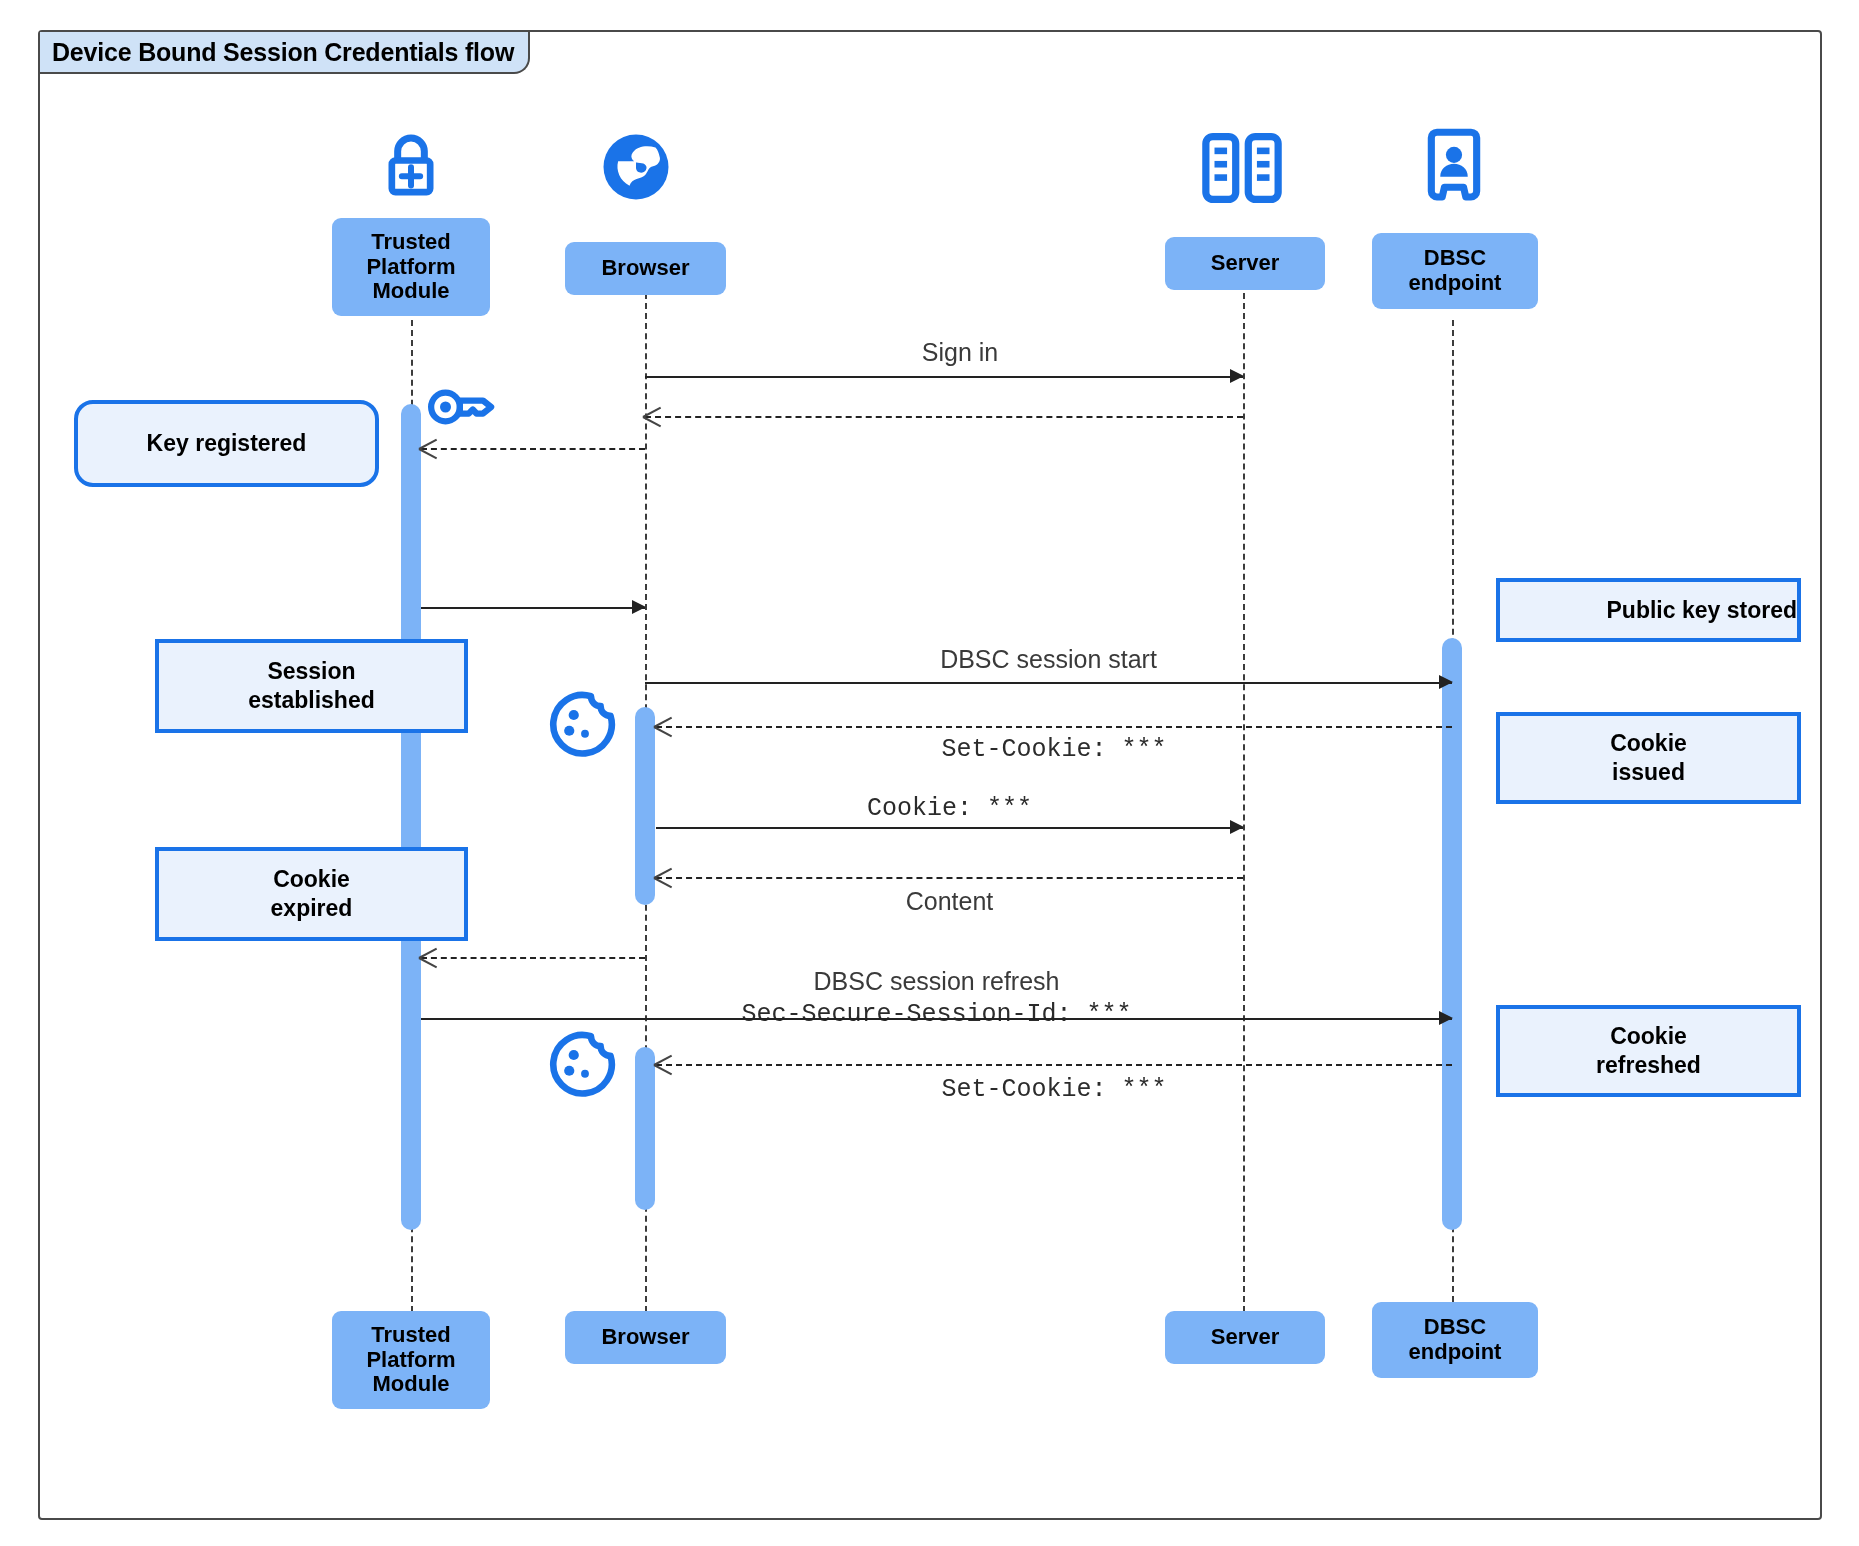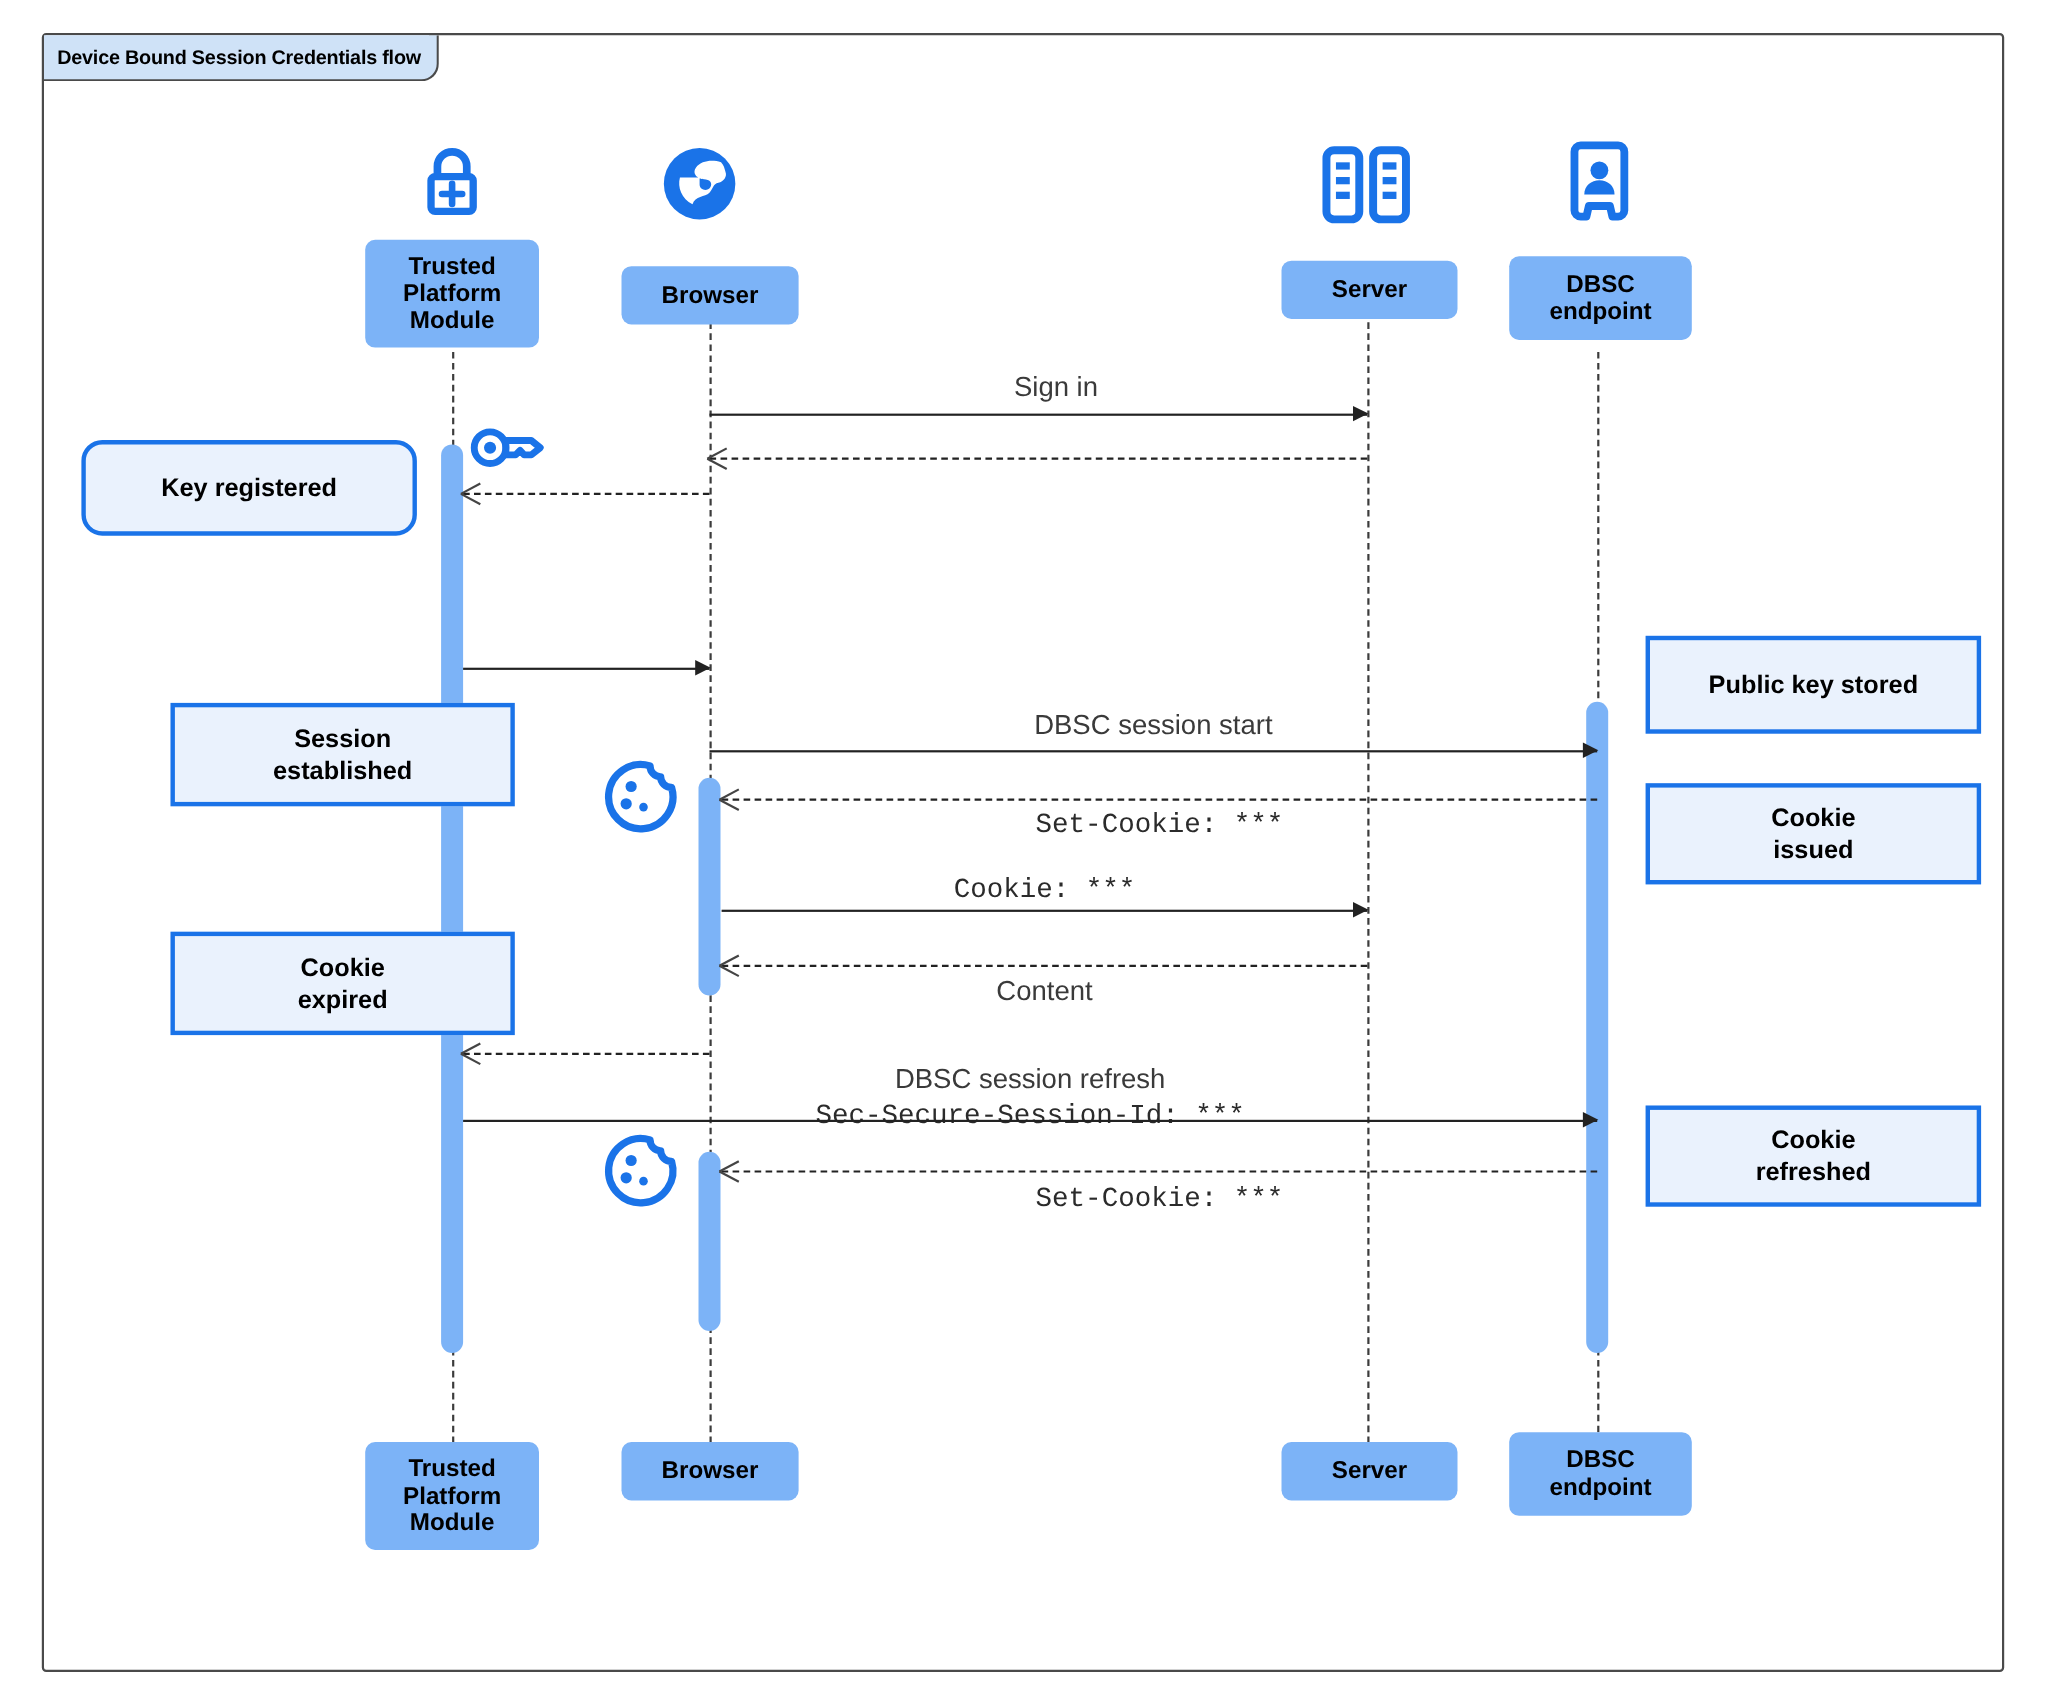--- a/index.html
+++ b/index.html
@@ -6,21 +6,21 @@
   html,body{margin:0;padding:0;background:#ffffff;}
   body{font-family:"Liberation Sans", sans-serif;}
   #stage{position:relative;width:1859px;height:1546px;background:#ffffff;overflow:hidden;}
 
   
   .frame{position:absolute;left:38px;top:30px;width:1784px;height:1490px;
          border:2px solid #4a4a4a;border-radius:4px;background:#ffffff;box-sizing:border-box;}
   .frame-title{position:absolute;left:40px;top:32px;height:42px;
         background:#cfe2f7;border:2px solid #4a4a4a;border-top:none;border-left:none;
         box-sizing:border-box;display:flex;align-items:center;padding:0 14px 0 12px;
-        font-weight:bold;font-size:18px;color:#000;letter-spacing:-0.2px;white-space:nowrap;
+        font-weight:bold;font-size:25px;color:#000;letter-spacing:-0.2px;white-space:nowrap;
         border-bottom-right-radius:16px;}
 
   
   .lifeline{position:absolute;width:0;border-left:2px dashed #3c3c3c;}
   .activation{position:absolute;width:20px;background:#7cb3f7;border-radius:10px;}
 
   
   .pbox{position:absolute;background:#7cb3f7;border-radius:9px;
         display:flex;align-items:center;justify-content:center;text-align:center;
         font-weight:bold;font-size:22px;color:#000;line-height:1.13;box-sizing:border-box;}
@@ -230,21 +230,21 @@
   <div class="note" style="left:155px;top:639px;width:313px;height:94px;flex-direction:column;">
     <span>Session</span>
     <span>established</span>
   </div>
 
   <div class="note" style="left:155px;top:847px;width:313px;height:94px;flex-direction:column;">
     <span>Cookie</span>
     <span>expired</span>
   </div>
 
-  <div class="note" style="left:1496px;top:578px;width:305px;height:89px;">
+  <div class="note" style="left:1496px;top:578px;width:305px;height:64px;justify-content:flex-end;">
     <span>Public key stored</span>
   </div>
 
   <div class="note" style="left:1496px;top:712px;width:305px;height:92px;flex-direction:column;">
     <span>Cookie</span>
     <span>issued</span>
   </div>
 
   <div class="note" style="left:1496px;top:1005px;width:305px;height:92px;flex-direction:column;">
     <span>Cookie</span>

